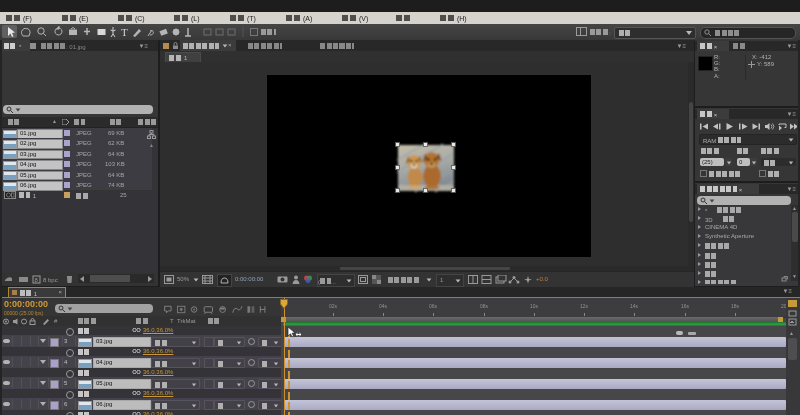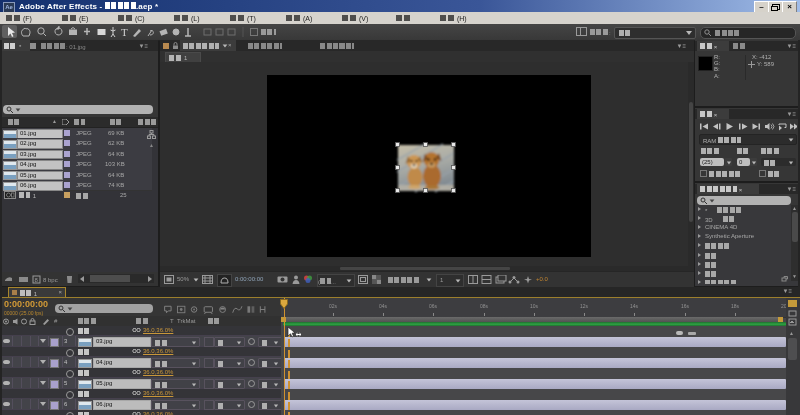--- a/index.html
+++ b/index.html
@@ -39,30 +39,20 @@
 .dd1{position:absolute;left:151px;top:1px;width:47px;height:7.5px;background:#414147;border:1px solid #58525e;border-radius:1px}
 .scell{position:absolute;left:204px;top:1px;width:8px;height:7.5px;background:#414147;border:1px solid #58525e}
 .dd2{position:absolute;top:1px;height:7.5px;background:#414147;border:1px solid #58525e;border-radius:1px}
 .whip{position:absolute;left:248px;top:2px;width:5px;height:5px;border:1px solid #9a9a9a;border-radius:50%}
 .ch{position:absolute;left:132px;top:2.5px;width:9px;height:4px;background:radial-gradient(circle 2px at 2.5px 2px,rgba(0,0,0,0) 1px,#9a9a9a 1.2px 2px,rgba(0,0,0,0) 2.2px),radial-gradient(circle 2px at 6.5px 2px,rgba(0,0,0,0) 1px,#9a9a9a 1.2px 2px,rgba(0,0,0,0) 2.2px)}
 .pv{position:absolute;left:143px;top:1.5px;color:#c8963a;text-decoration:underline;font-size:6px}
 </style></head>
 <body>
 <div id="app">
 
-<div class="a" style="left:0;top:0;width:800px;height:12px;background:linear-gradient(90deg,#14306e 0%,#3a5698 60%,#a0bce8 100%)">
- <div class="a" style="left:3px;top:2px;width:10px;height:9px;background:#2a3a55;border:1px solid #8899bb;color:#9fb6e2;font-size:6px;line-height:8px;text-align:center;font-weight:bold">Ae</div>
- <div class="a" style="left:19px;top:2px;font-size:8px;font-weight:bold;color:#fff;letter-spacing:.2px">Adobe After Effects - <i class="z" style="width:31px;background:repeating-linear-gradient(90deg,#fff 0 5px,rgba(0,0,0,0) 5px 6.5px);height:7px"></i>.aep *</div>
- <div class="a" style="right:31px;top:1px;width:13px;height:10px;background:#d6d2ca;border:1px solid #808080;border-top-color:#fff;border-left-color:#fff;font-size:8px;font-weight:bold;color:#000;line-height:9px;text-align:center">–</div>
- <div class="a" style="right:17px;top:1px;width:13px;height:10px;background:#d6d2ca;border:1px solid #808080;border-top-color:#fff;border-left-color:#fff">
-        <span style="position:absolute;left:3px;top:2px;width:6px;height:4px;border:1px solid #000"></span>
-        <span style="position:absolute;left:1.5px;top:3.5px;width:5px;height:3px;border:1px solid #000;background:#d6d2ca"></span>
-      </div>
- <div class="a" style="right:3px;top:1px;width:13px;height:10px;background:#d6d2ca;border:1px solid #808080;border-top-color:#fff;border-left-color:#fff;font-size:8px;font-weight:bold;color:#000;line-height:10px;text-align:center">×</div>
-</div>
 
 <div class="a" style="left:0;top:12px;width:800px;height:12px;background:#d6d3cd;border-bottom:1px solid #9a968e;color:#1a1a1a;font-size:7px">
  <span class="a" style="left:6px;top:2.5px"><i class="z7" style="width:15px;color:#1a1a1a"></i><span style="vertical-align:top">&nbsp;(F)</span></span>
  <span class="a" style="left:62px;top:2.5px"><i class="z7" style="width:15px"></i><span style="vertical-align:top">&nbsp;(E)</span></span>
  <span class="a" style="left:118px;top:2.5px"><i class="z7" style="width:15px"></i><span style="vertical-align:top">&nbsp;(C)</span></span>
  <span class="a" style="left:174px;top:2.5px"><i class="z7" style="width:15px"></i><span style="vertical-align:top">&nbsp;(L)</span></span>
  <span class="a" style="left:230px;top:2.5px"><i class="z7" style="width:15px"></i><span style="vertical-align:top">&nbsp;(T)</span></span>
  <span class="a" style="left:286px;top:2.5px"><i class="z7" style="width:15px"></i><span style="vertical-align:top">&nbsp;(A)</span></span>
  <span class="a" style="left:342px;top:2.5px"><i class="z7" style="width:15px"></i><span style="vertical-align:top">&nbsp;(V)</span></span>
  <span class="a" style="left:396px;top:2.5px"><i class="z7" style="width:15px"></i></span>

